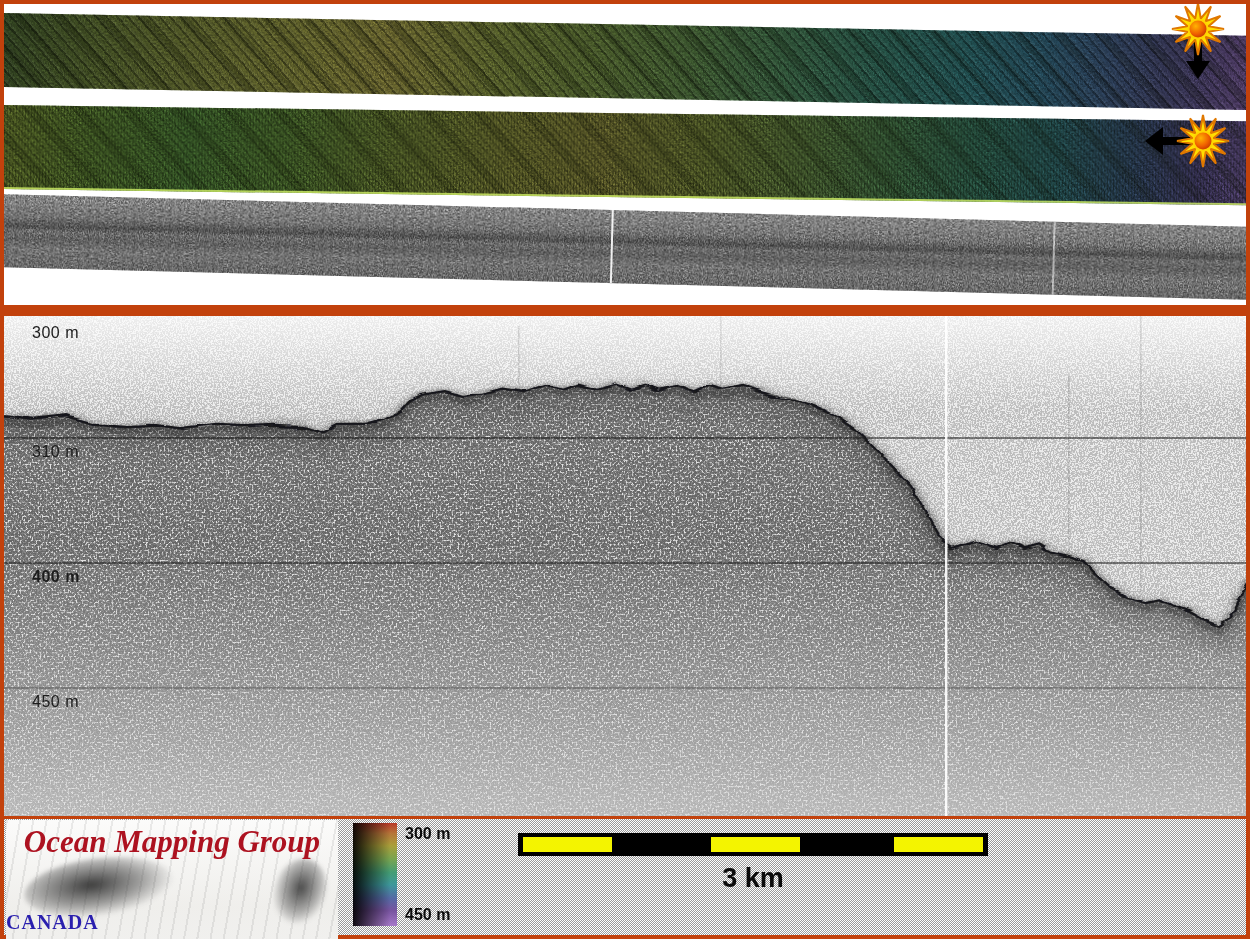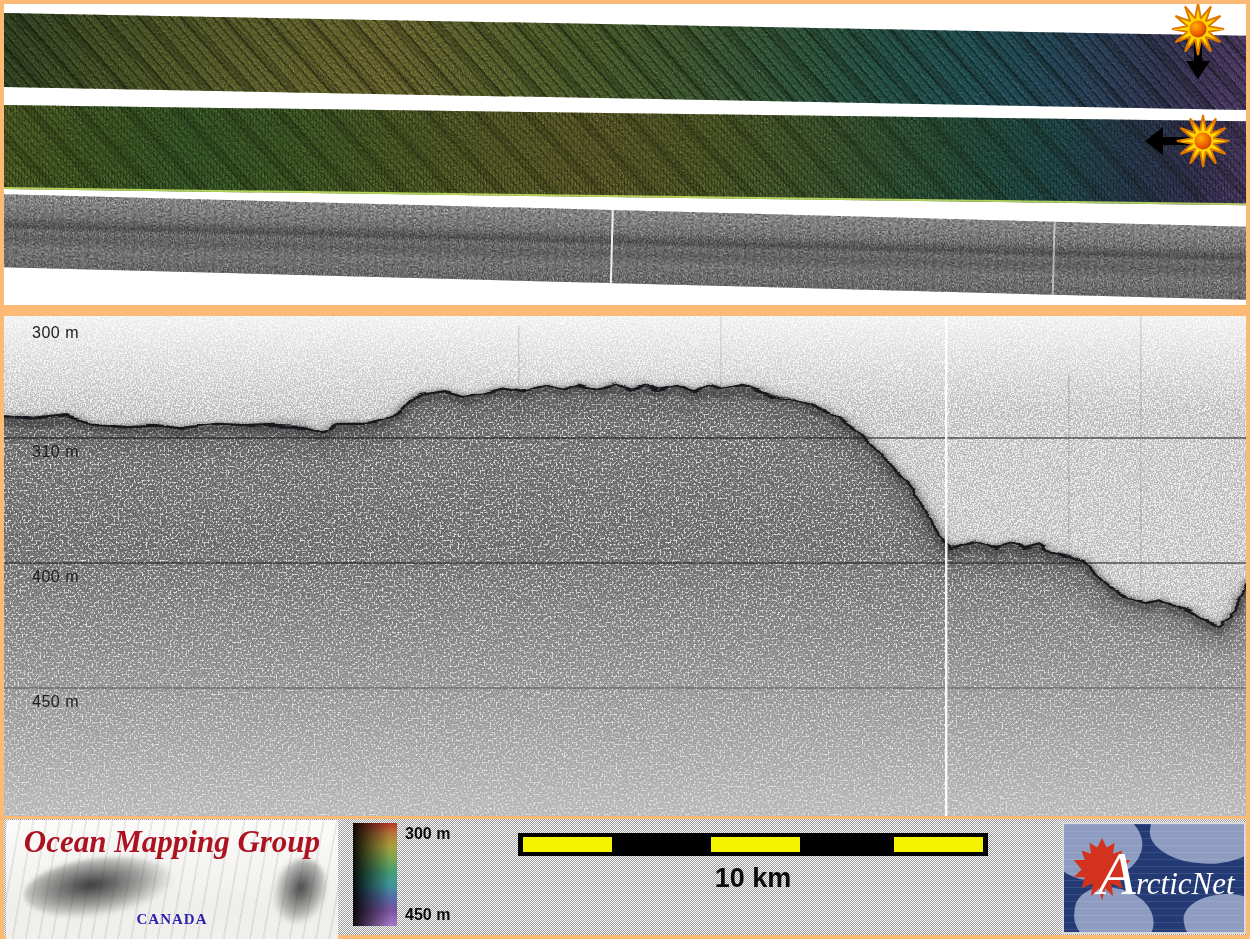--- a/index.html
+++ b/index.html
@@ -1,16 +1,16 @@
 <!DOCTYPE html>
 <html><head>
 <meta charset="utf-8">
 <style>
   html,body{margin:0;padding:0;background:#000;}
-  #root{position:relative;width:1250px;height:939px;background:#fdba74;overflow:hidden;
+  #root{position:relative;width:1250px;height:939px;background:#c2410c;overflow:hidden;
         font-family:"Liberation Sans", sans-serif;}
   
   #top-panel{position:absolute;left:4px;top:4px;width:1242px;height:301px;background:#fff;overflow:hidden;}
   .swath{position:absolute;transform-origin:0 0;}
   .swath svg{position:absolute;left:0;top:0;width:100%;height:100%;}
   #swath1{left:-6px;top:9px;width:1262px;height:74px;transform:rotate(1.05deg);
     background-image:
       repeating-linear-gradient(48deg, rgba(0,0,0,.30) 0 2px, rgba(255,255,255,.05) 2px 4px, transparent 4px 8px),
       repeating-linear-gradient(46deg, rgba(10,15,0,.22) 0 7px, transparent 7px 30px),
       linear-gradient(90deg,#3c5229 0%,#55652e 8%,#6d7434 17%,#7d7e38 25%,#847f3a 31%,#6f7a36 39%,#5e7436 47%,#4d6f3c 55%,#3e6b47 62%,#2f6657 70%,#2a6466 77%,#2d5a6e 83%,#374f6f 88%,#3f4468 92%,#514572 96%,#6b4f86 100%);}
@@ -24,40 +24,40 @@
   #sidescan{left:-6px;top:190px;width:1262px;height:73px;transform:rotate(1.5deg);background:#a9a9a9;
     background-image:
       repeating-linear-gradient(90deg, rgba(0,0,0,.07) 0 3px, transparent 3px 9px),
       linear-gradient(180deg, rgba(255,255,255,.25) 0 8%, rgba(0,0,0,0) 30%, rgba(0,0,0,.30) 43%, rgba(0,0,0,.06) 50%, rgba(0,0,0,.16) 60%, rgba(0,0,0,0) 75%, rgba(0,0,0,.10) 100%);}
   .seam{position:absolute;top:0;bottom:0;width:2px;background:#fff;opacity:.9;}
   .marker{position:absolute;}
   
   #profile-panel{position:absolute;left:4px;top:316px;width:1242px;height:500px;background:#ededed;overflow:hidden;}
   #profile-svg{position:absolute;left:0;top:0;display:block;}
   .depth-label{position:absolute;left:28px;color:#1c1c1c;font-size:16px;letter-spacing:.5px;}
-  #dl-300{top:8px;} #dl-350{top:127px;} #dl-400{top:252px;} #dl-450{top:377px;}
+  #dl-300{top:8px;} #dl-350{top:127px;} #dl-400{top:252px;font-weight:bold;} #dl-450{top:377px;}
   
   #bottom-bar{position:absolute;left:4px;top:819px;width:1242px;height:116px;
     background:conic-gradient(#ffffff 25%, #9a9a9a 0 50%, #ffffff 0 75%, #9a9a9a 0);background-size:2px 2px;}
   
   #omg-logo{position:absolute;left:2px;top:1px;width:332px;height:144px;background:#f3f2ef;overflow:hidden;}
   #omg-tex{position:absolute;inset:0;background-image:
       repeating-linear-gradient(100deg, rgba(110,110,110,.13) 0 2px, transparent 2px 13px),
       linear-gradient(180deg, rgba(255,255,255,.7), rgba(225,225,222,.2) 60%, rgba(240,240,240,.6));}
   .omg-blob{position:absolute;border-radius:50%;filter:blur(2px);}
   #omg-blob1{left:18px;top:38px;width:150px;height:58px;transform:rotate(-7deg);
      background:radial-gradient(ellipse at 45% 45%, rgba(35,35,35,.88), rgba(70,70,70,.45) 45%, transparent 72%);}
   #omg-blob2{left:268px;top:38px;width:52px;height:66px;transform:rotate(18deg);
      background:radial-gradient(ellipse at 50% 45%, rgba(45,45,45,.85), rgba(80,80,80,.4) 50%, transparent 75%);}
   #omg-title{position:absolute;left:0;right:0;top:4px;text-align:center;
      font-family:"Liberation Serif", serif;font-style:italic;font-weight:bold;font-size:31px;color:#ad1220;}
   #omg-sub{position:absolute;left:0;right:0;top:72px;text-align:center;
      font-family:"Liberation Serif", serif;font-weight:bold;font-size:17px;color:#2a1fae;}
-  #omg-country{position:absolute;left:0;right:0;top:91px;text-align:center;
-     font-family:"Liberation Serif", serif;font-weight:bold;font-size:15px;letter-spacing:1px;color:#2a1fae;}
+  #omg-country{position:absolute;left:0;right:0;top:91px;text-align:left;
+     font-family:"Liberation Serif", serif;font-weight:bold;font-size:20px;letter-spacing:1px;color:#2a1fae;}
   
   #legend-box{position:absolute;left:349px;top:4px;width:44px;height:103px;
      background-image:
        linear-gradient(90deg, rgba(0,0,0,.92), rgba(0,0,0,.45) 45%, rgba(0,0,0,.05) 85%),
        linear-gradient(180deg,#c23b2a 0%,#c07b3c 10%,#b3a83e 22%,#7fae55 35%,#47a57b 48%,#41a0a4 60%,#5a6fae 73%,#7e58a8 85%,#b07fd4 100%);}
   .legend-label{position:absolute;left:401px;color:#0a0a0a;font-size:16px;font-weight:bold;}
   #legend-top{top:6px;} #legend-bottom{top:87px;}
   
   #scalebar{position:absolute;left:514px;top:14px;width:470px;height:23px;background:#000;}
   .sb-seg{position:absolute;top:4px;height:15px;width:19%;background:#f4f400;}
@@ -200,27 +200,16 @@
 
     <div id="legend-box"></div>
     <div class="legend-label" id="legend-top">300 m</div>
     <div class="legend-label" id="legend-bottom">450 m</div>
 
     <div id="scalebar">
       <div class="sb-seg" id="sb1"></div>
       <div class="sb-seg" id="sb2"></div>
       <div class="sb-seg" id="sb3"></div>
     </div>
-    <div id="scale-label">10 km</div>
-
-    <div id="arcticnet">
-      <div class="an-land" id="an-land1"></div>
-      <div class="an-land" id="an-land2"></div>
-      <div class="an-land" id="an-land3"></div>
-      <div class="an-land" id="an-land4"></div>
-      <div id="an-stripes"></div>
-      <svg id="an-leaf" width="60" height="66" viewBox="0 0 72 84">
-        <use href="#mapleLeaf"></use>
-      </svg>
-      <div id="an-text"><span id="an-initial">A</span><span id="an-rest">rcticNet</span></div>
-    </div>
+    <div id="scale-label">3 km</div>
+
   </div>
 </div>
 
 </body></html>

